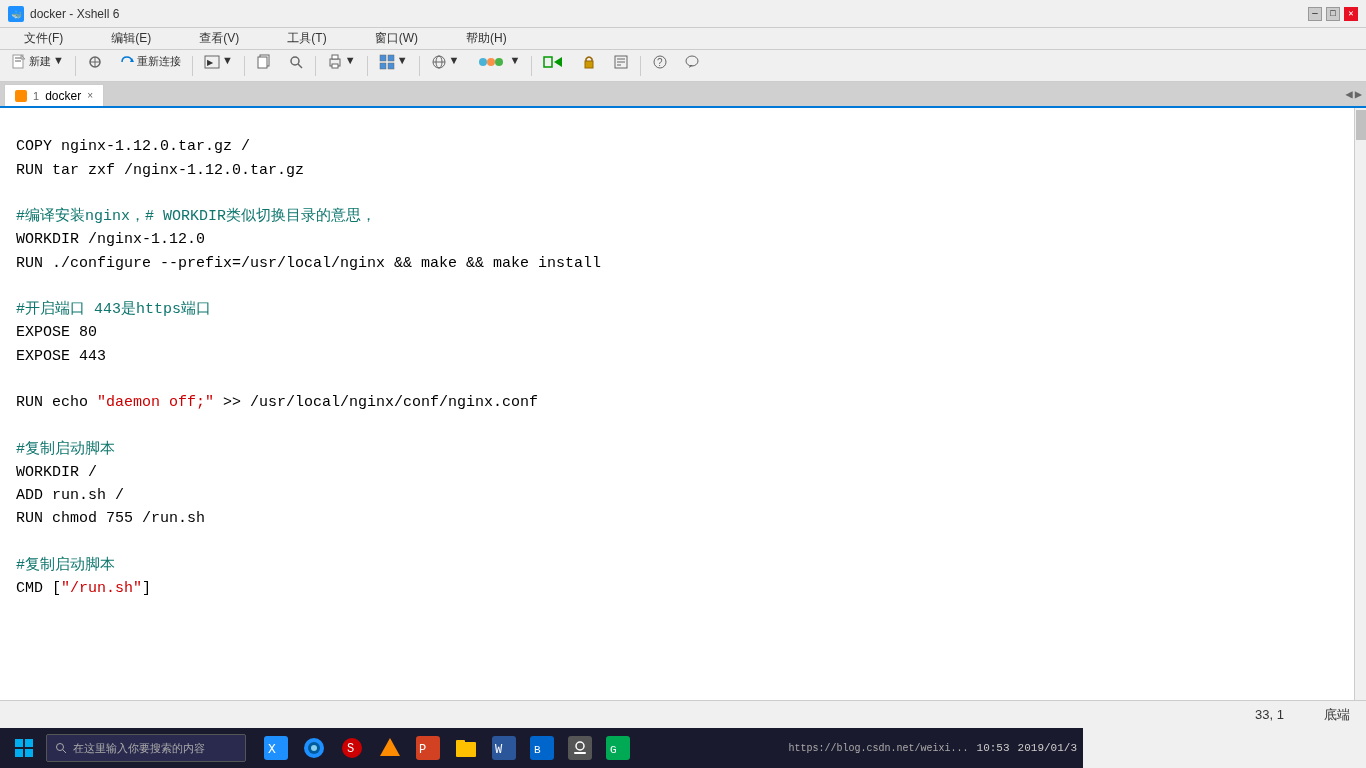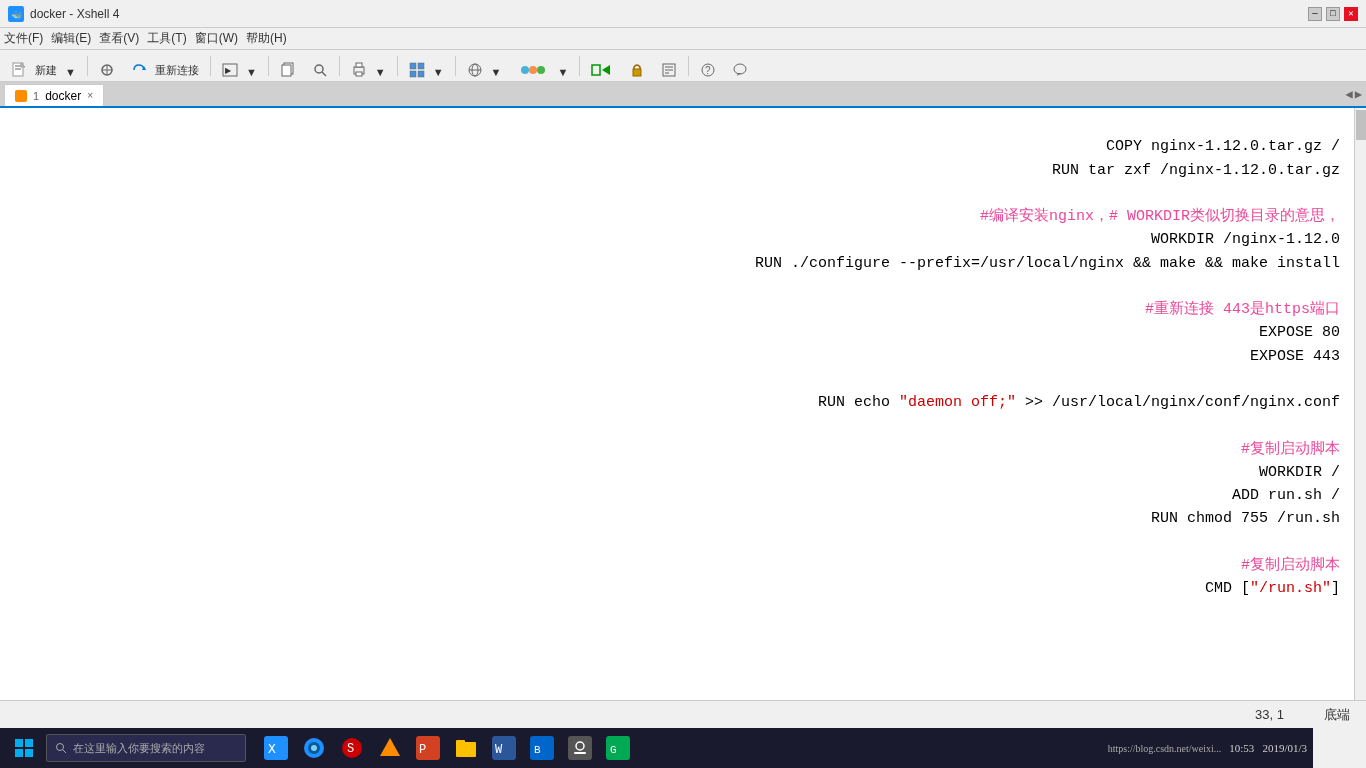--- a/index.html
+++ b/index.html
@@ -48,21 +48,21 @@
 
     
     .menu-bar {
       background: #f0f0f0;
       height: 22px;
       display: flex;
       align-items: center;
       border-bottom: 1px solid #ccc;
     }
     .menu-item {
-      padding: 0 4px;
+      padding: 0 24px;
       font-size: 12px;
       font-family: Arial, sans-serif;
       color: #333;
       cursor: pointer;
       height: 100%;
       display: flex;
       align-items: center;
     }
 
     
@@ -77,22 +77,22 @@
     }
     .toolbar-btn {
       height: 26px;
       padding: 0 6px;
       font-size: 11px;
       font-family: Arial, sans-serif;
       background: transparent;
       border: 1px solid transparent;
       cursor: pointer;
       display: flex;
-      align-items: flex-end;
-      gap: 8px;
+      align-items: flex-start;
+      gap: 2px;
       color: #333;
       white-space: nowrap;
     }
     .toolbar-sep {
       width: 1px;
       height: 20px;
       background: #ccc;
       margin: 0 2px;
     }
 
@@ -138,32 +138,31 @@
       padding-right: 4px;
       align-self: center;
     }
 
     
     .editor {
       background: white;
       height: calc(768px - 28px - 22px - 32px - 26px - 28px - 28px);
       overflow-y: auto;
       overflow-x: auto;
-      padding: 4px 26px;
+      padding: 4px 16px;
       position: relative;
-      text-align: right;
     }
     .editor-content {
       font-size: 15px;
       font-family: 'Courier New', Courier, monospace;
       line-height: 1.55;
       white-space: pre;
       color: #000;
     }
-    .comment { color: #ec4899; }
+    .comment { color: #0f766e; }
     .string-val { color: #cc0000; }
 
     
     .status-bar {
       background: #f0f0f0;
       height: 28px;
       display: flex;
       align-items: center;
       justify-content: flex-end;
       padding: 0 16px;
@@ -177,21 +176,21 @@
     
     .taskbar {
       background: #1a1a2e;
       height: 40px;
       display: flex;
       align-items: center;
       padding: 8px 6px;
       gap: 4px;
       position: fixed;
       bottom: 0;
-      width: 1313px;
+      width: 1083px;
     }
     .taskbar-start {
       width: 36px; height: 36px;
       background: transparent;
       display: flex; align-items: center; justify-content: center;
       cursor: pointer;
     }
     .taskbar-search {
       background: #2a2a4e;
       border: 1px solid #555;
@@ -221,21 +220,21 @@
       cursor: pointer;
       border-radius: 2px;
     }
     .taskbar-right {
       margin-left: auto;
       display: flex;
       align-items: center;
       gap: 8px;
       font-size: 11px;
       color: #ccc;
-      font-family: Liberation Serif, serif;
+      font-family: Liberation Mono, monospace;
     }
 
     .scrollbar-right {
       position: absolute;
       right: 0;
       top: 0;
       width: 12px;
       height: 100%;
       background: #f0f0f0;
       border-left: 1px solid #ccc;
@@ -251,21 +250,21 @@
 <body>
 
 <div class="title-bar">
   <div class="title-bar-left">
     <div class="title-bar-icon">
       <svg width="12" height="12" viewBox="0 0 12 12">
           <rect width="12" height="12" fill="#1e90ff" rx="1"></rect>
           <text x="1" y="10" font-size="9" fill="white">🐳</text>
         </svg>
     </div>
-    <span class="title-bar-text">docker  - Xshell 4</span>
+    <span class="title-bar-text">docker  - Xshell 6</span>
   </div>
   <div class="title-bar-controls">
     <div class="title-btn">─</div>
     <div class="title-btn">□</div>
     <div class="title-btn" style="background:#e81123;color:white;border-color:#e81123;">✕</div>
   </div>
 </div>
 
 <div class="menu-bar">
   <div class="menu-item">文件(F)</div>
@@ -417,21 +416,21 @@
 
 <div class="editor" style="height:calc(768px - 28px - 22px - 32px - 26px - 28px - 40px); position:relative;">
   <div class="editor-content">
 <span>COPY nginx-1.12.0.tar.gz /
 RUN tar zxf /nginx-1.12.0.tar.gz
 
 </span><span class="comment">#编译安装nginx，# WORKDIR类似切换目录的意思，
 </span><span>WORKDIR /nginx-1.12.0
 RUN ./configure --prefix=/usr/local/nginx &amp;&amp; make &amp;&amp; make install
 
-</span><span class="comment">#重新连接 443是https端口
+</span><span class="comment">#开启端口 443是https端口
 </span><span>EXPOSE 80
 EXPOSE 443
 
 </span><span>RUN echo <span class="string-val">"daemon off;"</span> &gt;&gt; /usr/local/nginx/conf/nginx.conf
 
 </span><span class="comment">#复制启动脚本
 </span><span>WORKDIR /
 ADD run.sh /
 RUN chmod 755 /run.sh
 

